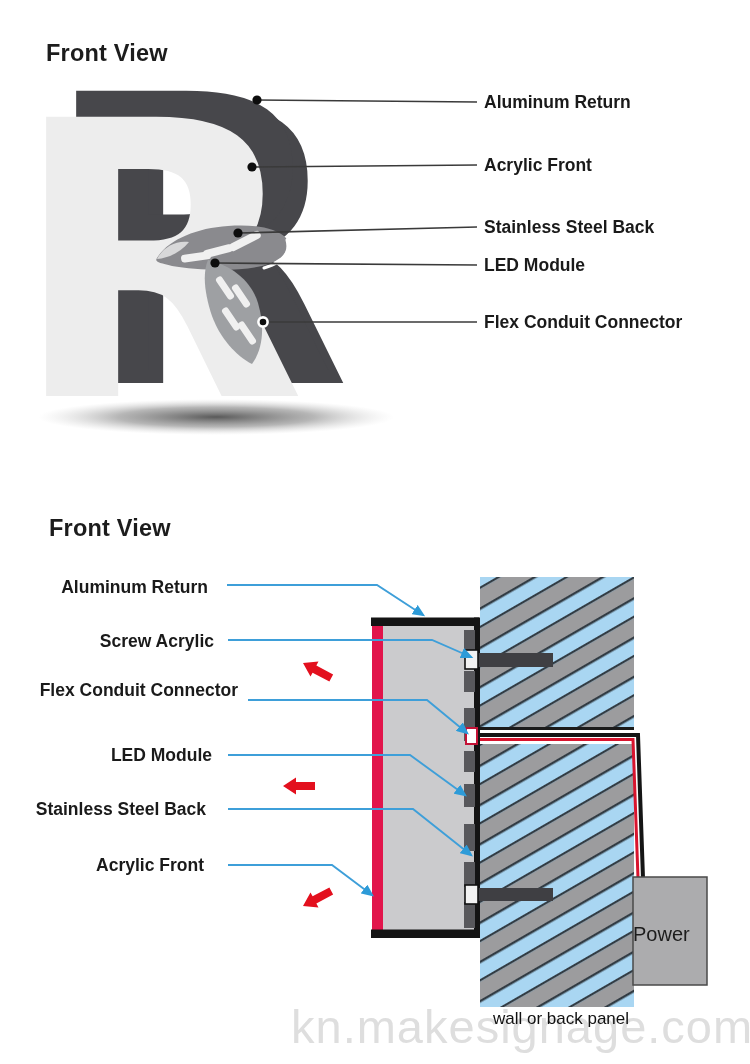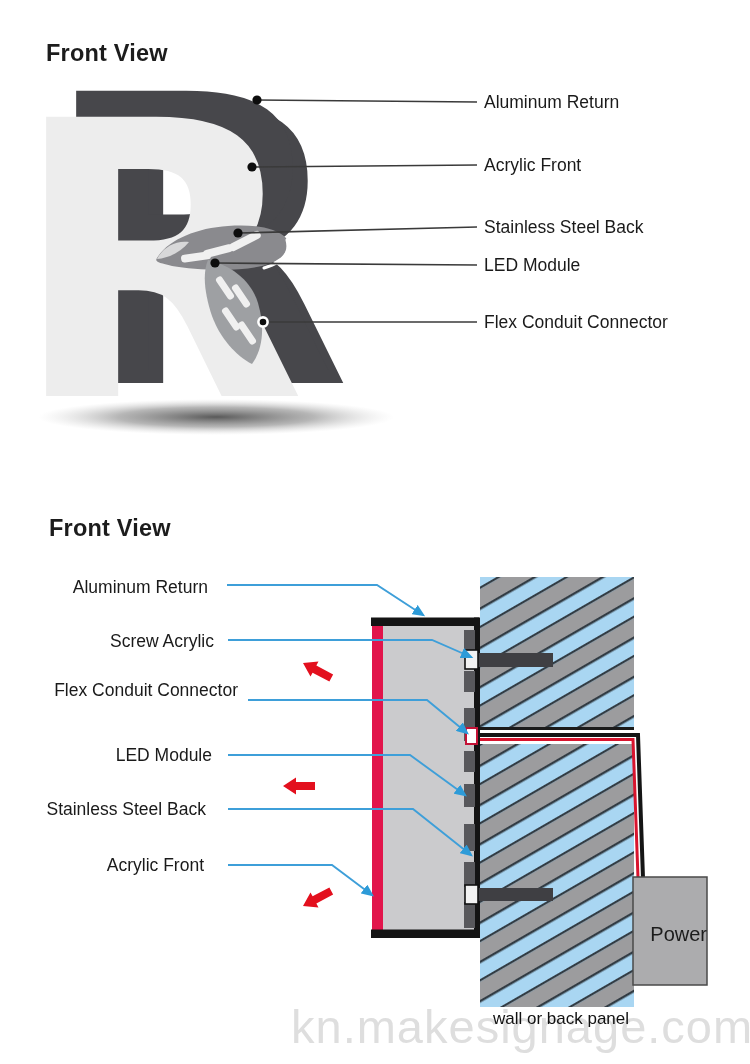--- a/index.html
+++ b/index.html
@@ -8,24 +8,25 @@
     font-family:"Liberation Sans","DejaVu Sans",sans-serif;overflow:hidden;
   }
   .gfx{position:absolute;left:0;top:0;width:750px;height:1064px;}
   .title{
     position:absolute;font-size:23.5px;font-weight:600;color:#1c1c1c;
     letter-spacing:.2px;white-space:nowrap;
   }
   .lbl{
     position:absolute;height:22px;line-height:22px;font-size:17.5px;color:#1a1a1a;
     white-space:nowrap;
+    font-weight:bold;
   }
   .lbl.right{text-align:right;left:0;}
   .power-lbl{
-    position:absolute;left:633px;top:923px;width:74px;text-align:right;
+    position:absolute;left:633px;top:923px;width:74px;text-align:left;
     font-size:20px;color:#1c1c1c;
   }
   .wall-lbl{
     position:absolute;left:455px;top:1009px;width:212px;text-align:center;
     font-size:17px;color:#111;z-index:6;
   }
   .watermark{
     position:absolute;left:291px;top:999px;font-size:47px;color:#d9d9d9;
     letter-spacing:1px;opacity:.85;z-index:5;white-space:nowrap;
     text-shadow:0 0 1px #ffffff;

